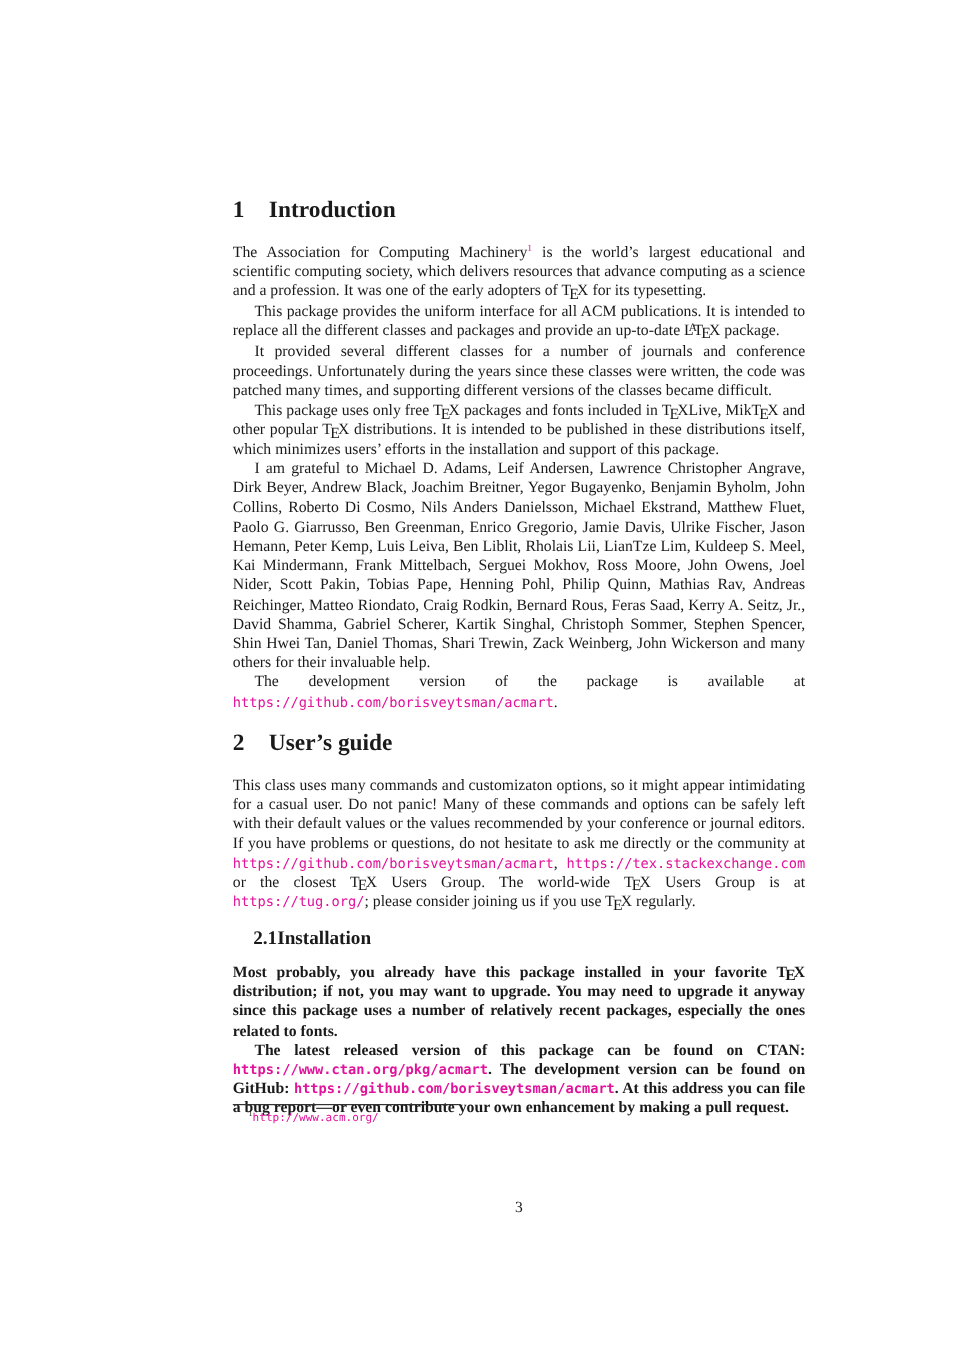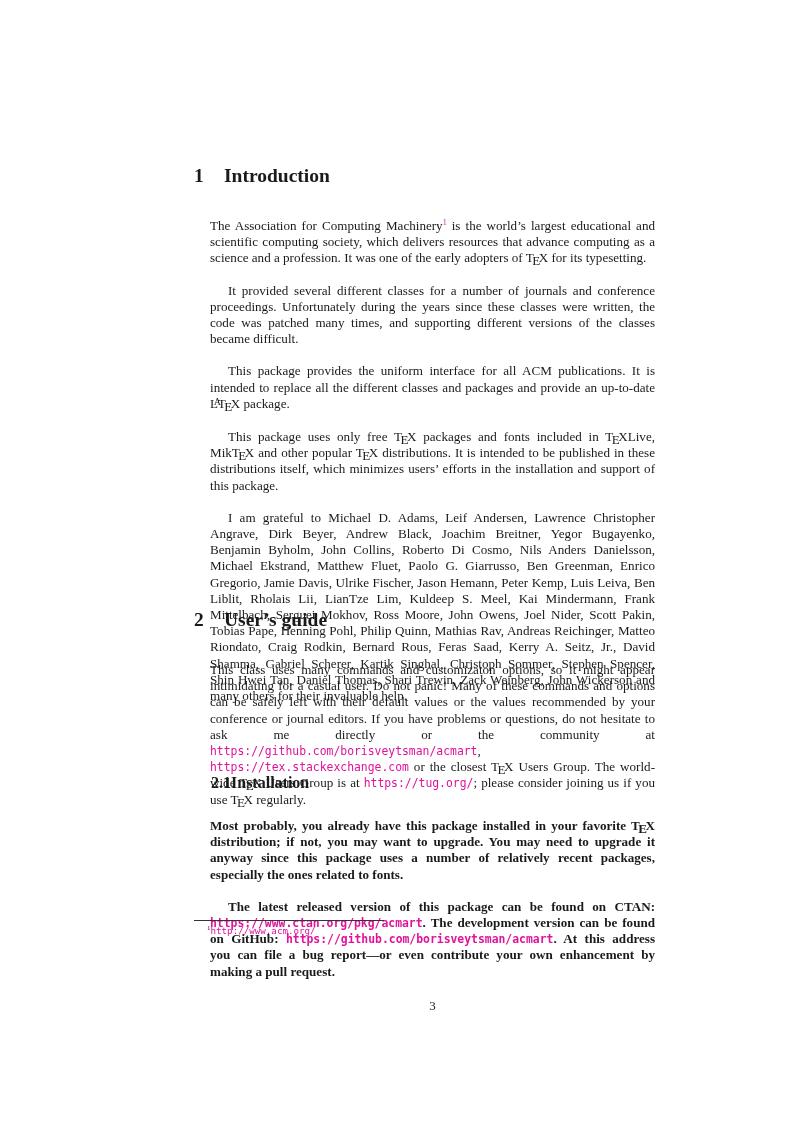--- a/index.html
+++ b/index.html
@@ -5,21 +5,21 @@
   html, body { margin: 0; padding: 0; background: #ffffff; }
   body { width: 800px; height: 1132px; position: relative; overflow: hidden;
          font-family: "Liberation Serif", "DejaVu Serif", serif; color: #1a1a1a; }
   .page { position: absolute; left: 194px; top: 0; width: 477px; }
   .h1 { position: absolute; left: 0; font-weight: bold; font-size: 19.5px; white-space: nowrap; }
   .h1 .num { display: inline-block; width: 30px; }
   .h2 { position: absolute; left: 0; font-weight: bold; font-size: 16px; white-space: nowrap; text-align: right; }
   .h2 .num { display: inline-block; width: 37px; }
   .para { position: absolute; left: 0; width: 477px; font-size: 13.1px; line-height: 16.2px;
           text-align: justify; margin: 0; }
-  .para p { margin: 16px; text-indent: 0; }
+  .para p { margin: 0; text-indent: 0; }
   .para p.ind { text-indent: 18px; }
   .link { color: #e0139b; font-family: "DejaVu Sans Mono", "Liberation Mono", monospace;
           font-size: 11.4px; text-decoration: none; }
   sup.fn { color: #e0139b; font-size: 8px; vertical-align: 5px; }
   .tex { font-family: inherit; }
   .tex .e { position: relative; top: 3px; margin: 0 -1.5px; font-size: 1em; }
   .tex .a { font-size: 0.72em; position: relative; top: -3px; margin: 0 -3px 0 -4px; }
   .footrule { position: absolute; left: 0; top: 920px; width: 190px; border-top: 1px solid #333; }
   .footnote { position: absolute; left: 13px; top: 924px; font-size: 10px; white-space: nowrap; }
   .footnote sup { font-size: 7px; vertical-align: 4px; color:#1a1a1a;}
@@ -30,24 +30,25 @@
 <body>
 
 <div class="page">
 
   <div class="h1" style="top:165px;">
     <span class="num">1</span><span>Introduction</span>
   </div>
 
   <div class="para" style="top:199px;">
     <p><span>The Association for Computing Machinery</span><sup class="fn">1</sup><span> is the world’s largest educational and scientific computing society, which delivers resources that advance computing as a science and a profession. It was one of the early adopters of </span><span class="tex"><span>T</span><span class="e">E</span><span>X</span></span><span> for its typesetting.</span></p>
+    <p class="ind"><span>This package provides the uniform interface for all ACM publications. It is intended to replace all the different classes and packages and provide an up-to-date </span><span class="tex"><span>L</span><span class="a">A</span><span>T</span><span class="e">E</span><span>X</span></span><span> package.</span></p>
     <p class="ind">It provided several different classes for a number of journals and conference proceedings. Unfortunately during the years since these classes were written, the code was patched many times, and supporting different versions of the classes became difficult.</p>
-    <p class="ind"><span>This package provides the uniform interface for all ACM publications. It is intended to replace all the different classes and packages and provide an up-to-date </span><span class="tex"><span>L</span><span class="a">A</span><span>T</span><span class="e">E</span><span>X</span></span><span> package.</span></p>
     <p class="ind"><span>This package uses only free </span><span class="tex"><span>T</span><span class="e">E</span><span>X</span></span><span> packages and fonts included in </span><span class="tex"><span>T</span><span class="e">E</span><span>X</span></span><span>Live, Mik</span><span class="tex"><span>T</span><span class="e">E</span><span>X</span></span><span> and other popular </span><span class="tex"><span>T</span><span class="e">E</span><span>X</span></span><span> distributions. It is intended to be published in these distributions itself, which minimizes users’ efforts in the installation and support of this package.</span></p>
     <p class="ind">I am grateful to Michael D. Adams, Leif Andersen, Lawrence Christopher Angrave, Dirk Beyer, Andrew Black, Joachim Breitner, Yegor Bugayenko, Benjamin Byholm, John Collins, Roberto Di Cosmo, Nils Anders Danielsson, Michael Ekstrand, Matthew Fluet, Paolo G. Giarrusso, Ben Greenman, Enrico Gregorio, Jamie Davis, Ulrike Fischer, Jason Hemann, Peter Kemp, Luis Leiva, Ben Liblit, Rholais Lii, LianTze Lim, Kuldeep S. Meel, Kai Mindermann, Frank Mittelbach, Serguei Mokhov, Ross Moore, John Owens, Joel Nider, Scott Pakin, Tobias Pape, Henning Pohl, Philip Quinn, Mathias Rav, Andreas Reichinger, Matteo Riondato, Craig Rodkin, Bernard Rous, Feras Saad, Kerry A. Seitz, Jr., David Shamma, Gabriel Scherer, Kartik Singhal, Christoph Sommer, Stephen Spencer, Shin Hwei Tan, Daniel Thomas, Shari Trewin, Zack Weinberg, John Wickerson and many others for their invaluable help.</p>
+    <p class="ind"><span>The development version of the package is available at </span><a class="link">https://github.com/borisveytsman/acmart</a><span>.</span></p>
   </div>
 
   <div class="h1" style="top:609px;">
     <span class="num">2</span><span>User’s guide</span>
   </div>
 
   <div class="para" style="top:646px;">
     <p><span>This class uses many commands and customizaton options, so it might appear intimidating for a casual user.  Do not panic!  Many of these commands and options can be safely left with their default values or the values recommended by your conference or journal editors.  If you have problems or questions, do not hesitate to ask me directly or the community at </span><a class="link">https://github.com/borisveytsman/acmart</a><span>, </span><a class="link">https://tex.stackexchange.com</a><span> or the closest </span><span class="tex"><span>T</span><span class="e">E</span><span>X</span></span><span> Users Group. The world-wide </span><span class="tex"><span>T</span><span class="e">E</span><span>X</span></span><span> Users Group is at </span><a class="link">https://tug.org/</a><span>; please consider joining us if you use </span><span class="tex"><span>T</span><span class="e">E</span><span>X</span></span><span> regularly.</span></p>
   </div>
 

